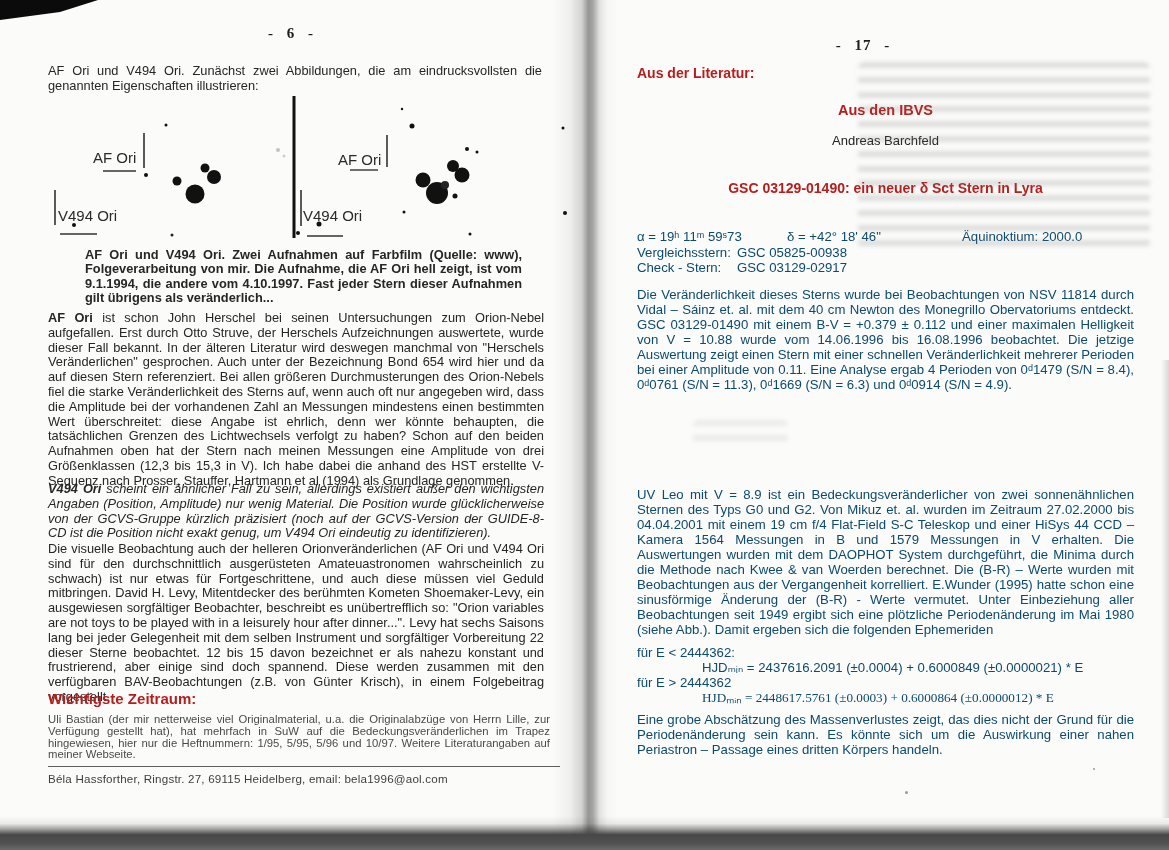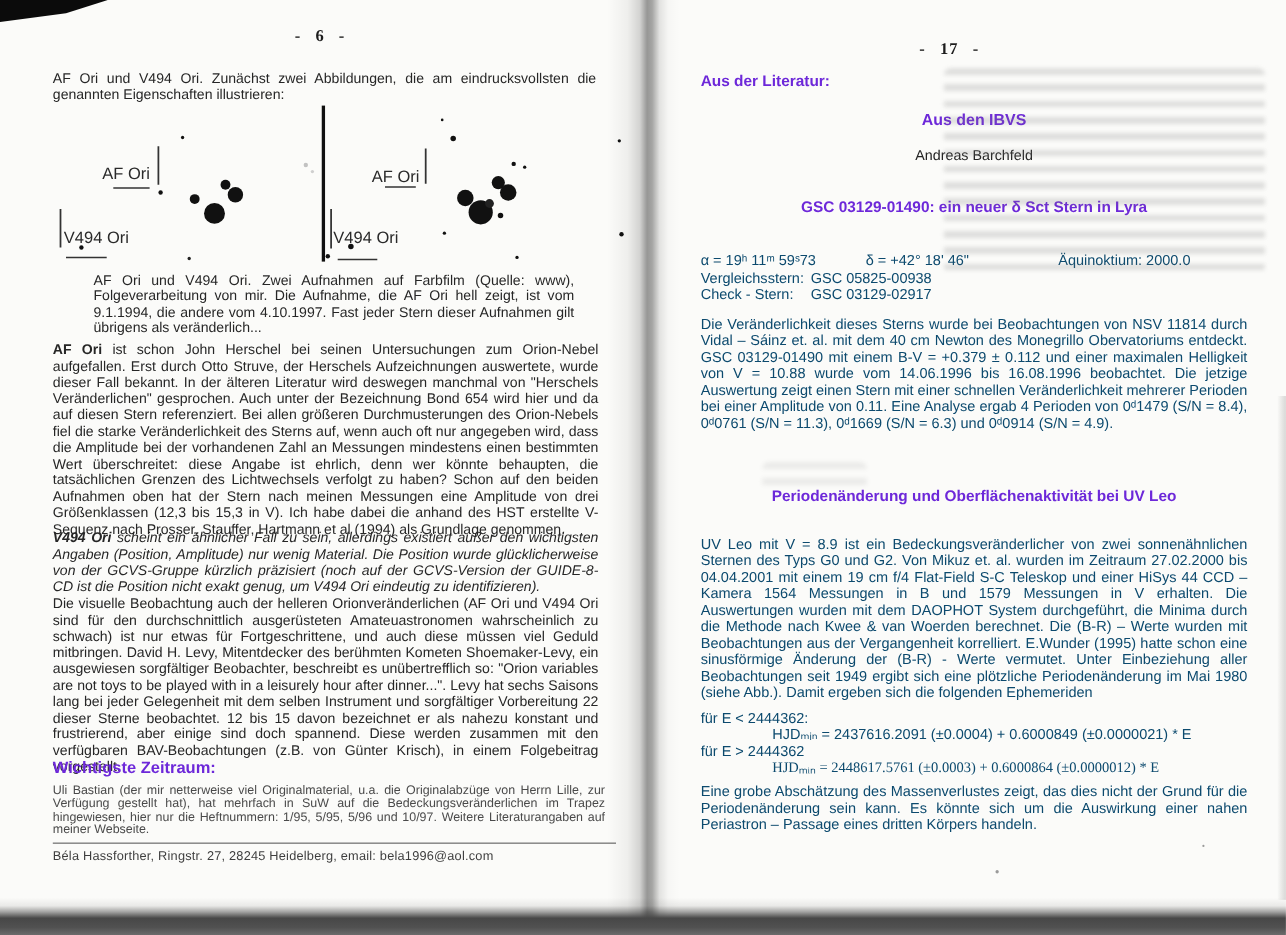--- a/index.html
+++ b/index.html
@@ -9,22 +9,22 @@
     font-family:"Liberation Sans","DejaVu Sans",sans-serif;
     color:#232323;
   }
   .abs{position:absolute;}
   .just{text-align:justify;text-justify:inter-word;}
   .body-l{font-size:12.8px;line-height:14.8px;color:#262626;}
   .body-r{font-size:13.2px;line-height:15px;color:#0c4a6e;}
   .lead{font-weight:bold;}
   .pageno{font-family:"Liberation Serif","DejaVu Serif",serif;font-weight:bold;font-size:15px;letter-spacing:1px;word-spacing:8px;text-align:center;color:#1d1d1d;}
   .center-r{left:637px;width:497px;text-align:center;}
-  .h-bold{font-weight:bold;color:#6d28d9;}
-  .caption{font-size:12.8px;line-height:14.4px;color:#262626;}
+  .h-bold{font-weight:bold;color:#b91c1c;}
+  .caption{font-size:12.8px;line-height:14.4px;color:#262626;font-weight:bold;}
   .small-print{font-size:11.3px;line-height:11.8px;color:#4a4a4a;}
   .footer-line{font-size:11.6px;color:#3e3e3e;letter-spacing:0.2px;}
   .rule{border-top:1.6px solid #5e5e5e;height:0;}
   svg text{font-family:"Liberation Sans","DejaVu Sans",sans-serif;font-size:15px;fill:#2a2a2a;}
 
   
   .gutter{
     left:552px;top:0;width:66px;height:850px;
     background:linear-gradient(90deg,
       rgba(0,0,0,0) 0%, rgba(0,0,0,0.05) 28%, rgba(0,0,0,0.16) 45%,
@@ -122,21 +122,21 @@
   </div>
 
   <div class="abs just body-l" style="left:48px;top:542px;width:496px;">Die visuelle Beobachtung auch der helleren Orionveränderlichen (AF Ori und V494 Ori sind für den durchschnittlich ausgerüsteten Amateuastronomen wahrscheinlich zu schwach) ist nur etwas für Fortgeschrittene, und auch diese müssen viel Geduld mitbringen. David H. Levy, Mitentdecker des berühmten Kometen Shoemaker-Levy, ein ausgewiesen sorgfältiger Beobachter, beschreibt es unübertrefflich so: "Orion variables are not toys to be played with in a leisurely hour after dinner...". Levy hat sechs Saisons lang bei jeder Gelegenheit mit dem selben Instrument und sorgfältiger Vorbereitung 22 dieser Sterne beobachtet. 12 bis 15 davon bezeichnet er als nahezu konstant und frustrierend, aber einige sind doch spannend. Diese werden zusammen mit den verfügbaren BAV-Beobachtungen (z.B. von Günter Krisch), in einem Folgebeitrag vorgestellt.</div>
 
   <div class="abs h-bold" style="left:48px;top:690px;font-size:15px;">Wichtigste Zeitraum:</div>
 
   <div class="abs just small-print" style="left:48px;top:714px;width:502px;">Uli Bastian (der mir netterweise viel Originalmaterial, u.a. die Originalabzüge von Herrn Lille, zur Verfügung gestellt hat), hat mehrfach in SuW auf die Bedeckungsveränderlichen im Trapez hingewiesen, hier nur die Heftnummern: 1/95, 5/95, 5/96 und 10/97. Weitere Literaturangaben auf meiner Webseite.</div>
 
   <div class="abs rule" style="left:48px;top:766px;width:512px;"></div>
 
-  <div class="abs footer-line" style="left:48px;top:772px;width:512px;">Béla Hassforther,  Ringstr. 27,  28245 Heidelberg, email: bela1996@aol.com</div>
+  <div class="abs footer-line" style="left:48px;top:772px;width:512px;">Béla Hassforther,  Ringstr. 27,  69115 Heidelberg, email: bela1996@aol.com</div>
 
   <div class="abs pageno" style="left:803px;top:37px;width:120px;">- 17 -</div>
 
   <div class="abs h-bold" style="left:637px;top:65px;font-size:14px;">Aus der Literatur:</div>
 
   <div class="abs center-r" style="top:133px;font-size:13px;">Andreas Barchfeld</div>
 
   <div class="abs center-r h-bold" style="top:102px;font-size:14.5px;">Aus den IBVS</div>
 
   <div class="abs center-r h-bold" style="top:180px;font-size:14px;">GSC 03129-01490: ein neuer δ Sct Stern in Lyra</div>
@@ -145,21 +145,20 @@
   <div class="abs body-r" style="left:787px;top:229px;">δ  = +42° 18' 46"</div>
   <div class="abs body-r" style="left:962px;top:229px;">Äquinoktium: 2000.0</div>
 
   <div class="abs body-r" style="left:637px;top:245px;">Vergleichsstern:</div>
   <div class="abs body-r" style="left:737px;top:245px;">GSC 05825-00938</div>
   <div class="abs body-r" style="left:637px;top:260px;">Check - Stern:</div>
   <div class="abs body-r" style="left:737px;top:260px;">GSC 03129-02917</div>
 
   <div class="abs just body-r" style="left:637px;top:287px;width:497px;">Die Veränderlichkeit dieses Sterns wurde bei Beobachtungen von NSV 11814 durch Vidal – Sáinz et. al. mit dem 40 cm Newton des Monegrillo Obervatoriums entdeckt. GSC 03129-01490 mit einem B-V = +0.379 ± 0.112 und einer maximalen Helligkeit von V = 10.88 wurde vom 14.06.1996 bis 16.08.1996 beobachtet. Die jetzige Auswertung zeigt einen Stern mit einer schnellen Veränderlichkeit mehrerer Perioden bei einer Amplitude von 0.11. Eine Analyse ergab 4 Perioden von 0ᵈ1479 (S/N = 8.4), 0ᵈ0761 (S/N = 11.3), 0ᵈ1669 (S/N = 6.3) und 0ᵈ0914 (S/N = 4.9).</div>
 
-  <div class="abs center-r h-bold" style="top:442px;font-size:14px;">Periodenänderung und Oberflächenaktivität bei UV Leo</div>
 
   <div class="abs just body-r" style="left:637px;top:487px;width:497px;">UV Leo mit V = 8.9 ist ein Bedeckungsveränderlicher von zwei sonnenähnlichen Sternen des Typs G0 und G2. Von Mikuz et. al. wurden im Zeitraum 27.02.2000 bis 04.04.2001 mit einem 19 cm f/4 Flat-Field S-C Teleskop und einer HiSys 44 CCD – Kamera 1564 Messungen in B und 1579 Messungen in V erhalten. Die Auswertungen wurden mit dem DAOPHOT System durchgeführt, die Minima durch die Methode nach Kwee &amp; van Woerden berechnet. Die (B-R) – Werte wurden mit Beobachtungen aus der Vergangenheit korrelliert. E.Wunder (1995) hatte schon eine sinusförmige Änderung der (B-R) - Werte vermutet. Unter Einbeziehung aller Beobachtungen seit 1949 ergibt sich eine plötzliche Periodenänderung im Mai 1980 (siehe Abb.). Damit ergeben sich die folgenden Ephemeriden</div>
 
   <div class="abs body-r" style="left:637px;top:645px;">für E &lt; 2444362:</div>
   <div class="abs body-r" style="left:702px;top:660px;">HJDₘᵢₙ = 2437616.2091 (±0.0004) + 0.6000849 (±0.0000021) * E</div>
   <div class="abs body-r" style="left:637px;top:675px;">für E &gt; 2444362</div>
   <div class="abs body-r" style="left:702px;top:690px;font-family:Liberation Serif, serif;">HJDₘᵢₙ = 2448617.5761 (±0.0003) + 0.6000864 (±0.0000012) * E</div>
 
   <div class="abs just body-r" style="left:637px;top:712px;width:497px;">Eine grobe Abschätzung des Massenverlustes zeigt, das dies nicht der Grund für die Periodenänderung sein kann. Es könnte sich um die Auswirkung einer nahen Periastron – Passage eines dritten Körpers handeln.</div>
 

